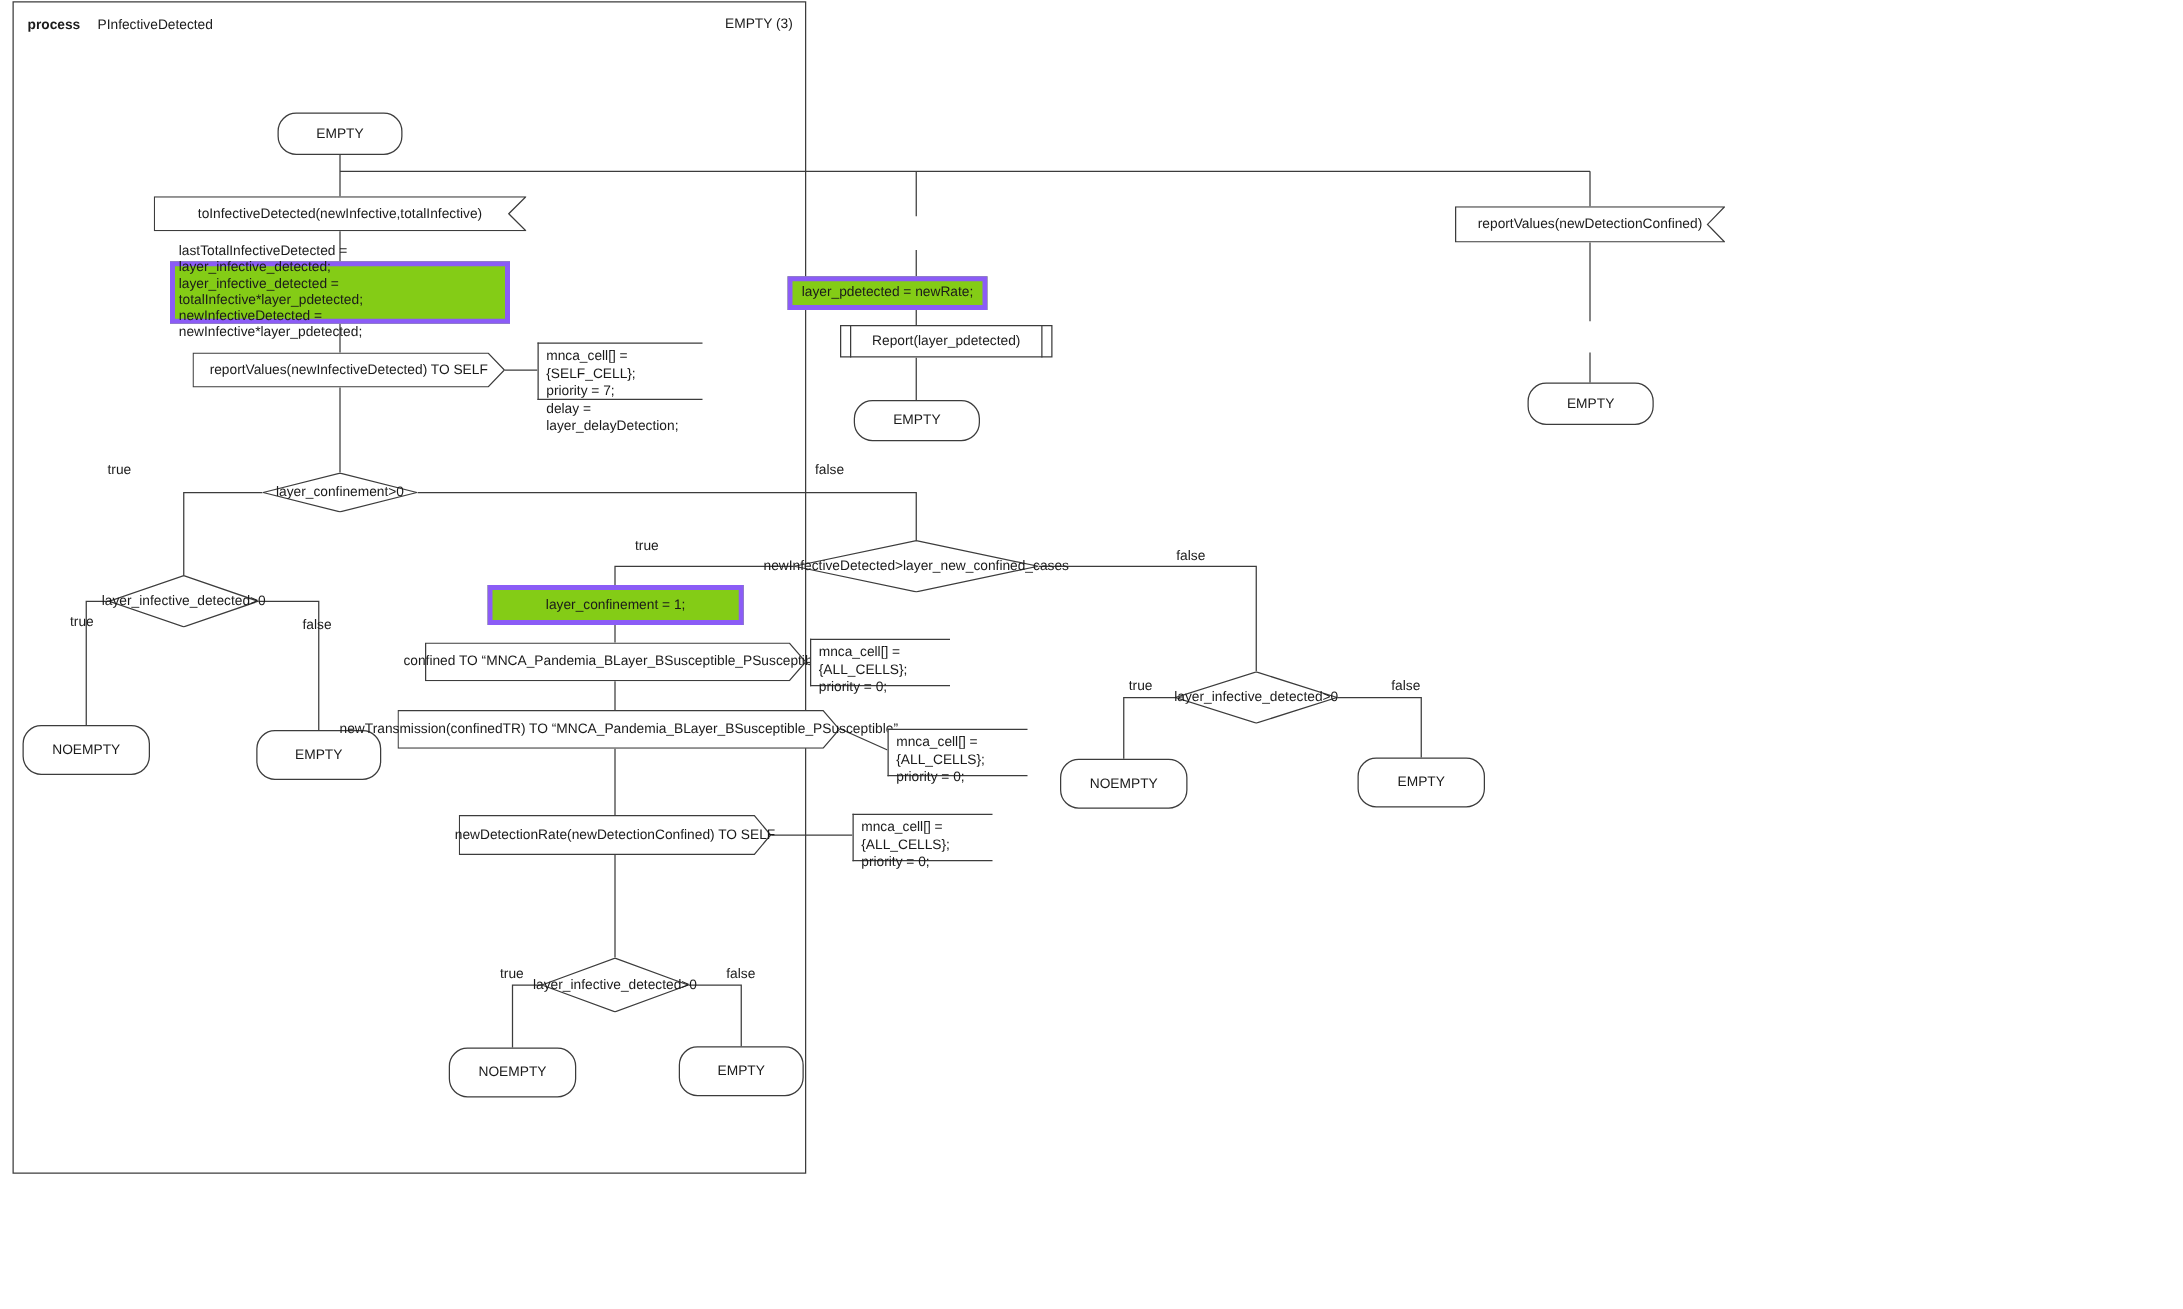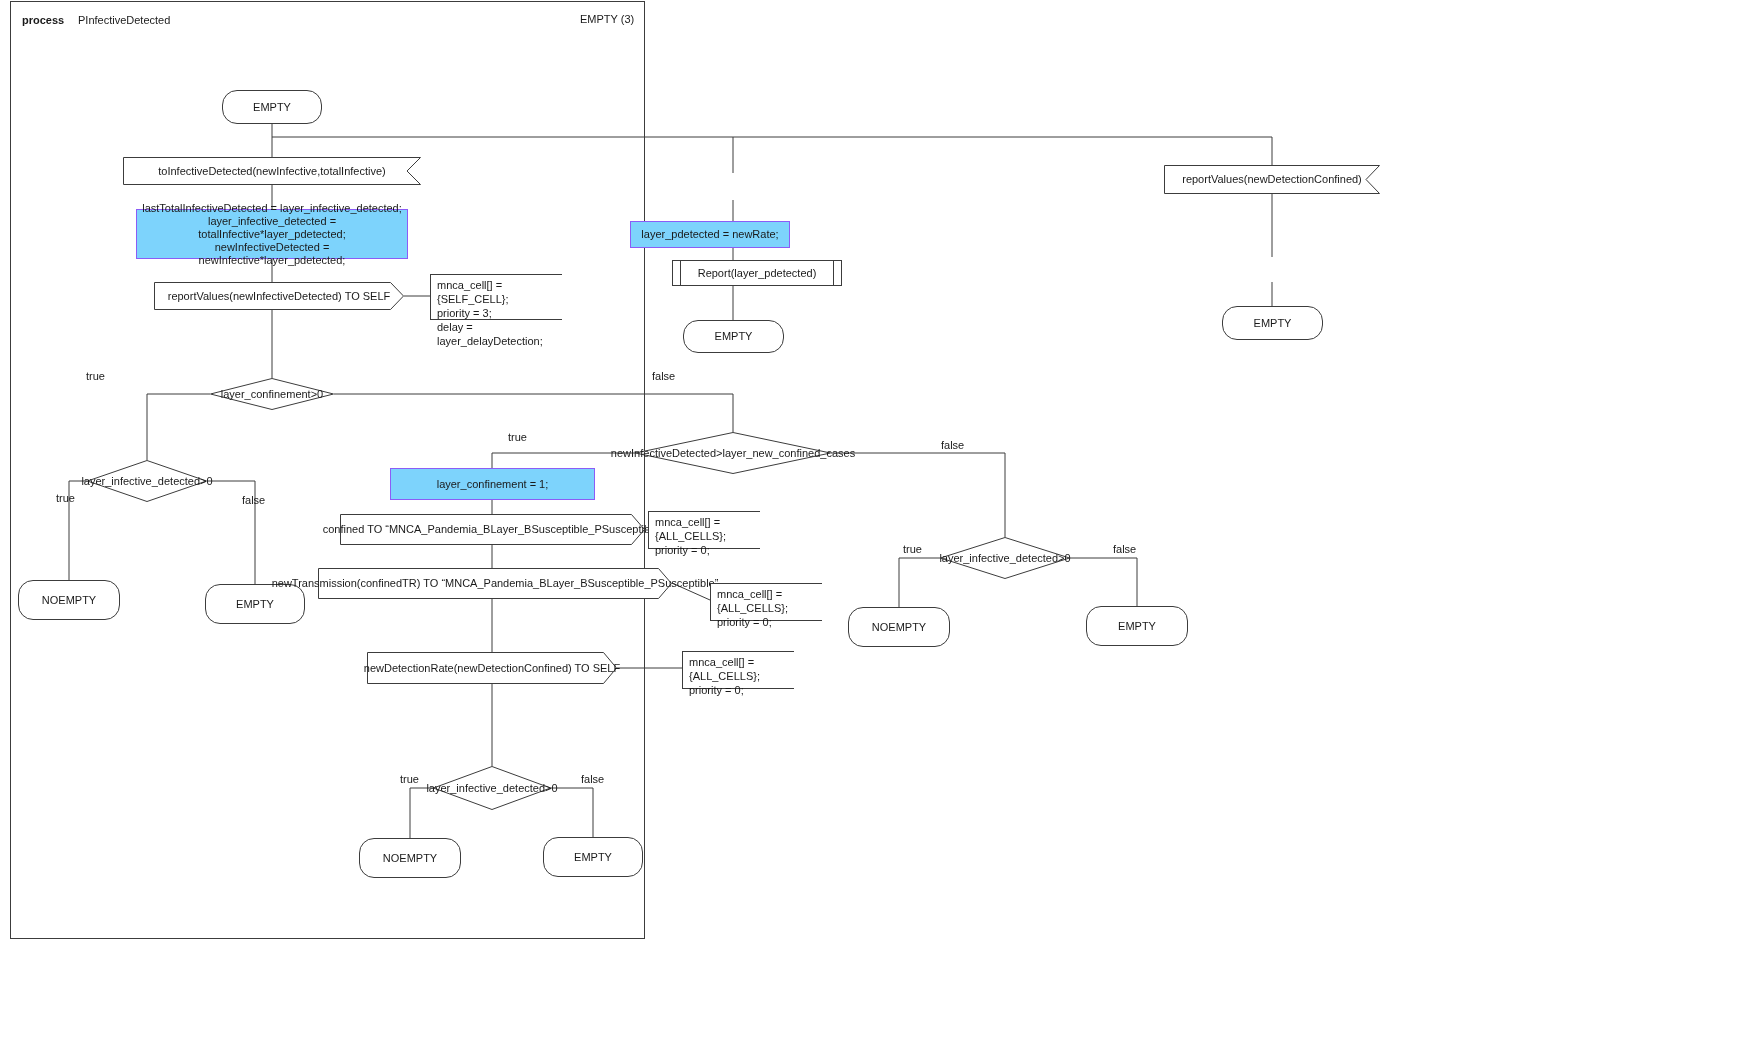--- a/index.html
+++ b/index.html
@@ -4,24 +4,24 @@
 <style>
   *{box-sizing:border-box;margin:0;padding:0}
   html,body{background:#fff}
   body{font-family:"Liberation Sans",sans-serif;color:#1a1a1a}
   #canvas{position:relative;width:1410px;height:1047px;background:#fff;overflow:hidden}
   .frame{position:absolute;border:1px solid #3c3c3c;background:transparent}
   .hdr{position:absolute;font-size:11px;white-space:nowrap}
   .bold{font-weight:bold}
   .wires{position:absolute;left:0;top:0}
   .wires line,.wires polyline{stroke:#3c3c3c;stroke-width:1;fill:none}
-  .node{position:absolute;display:flex;align-items:center;justify-content:center;font-size:11px;line-height:13px;text-align:center}
+  .node{position:absolute;display:flex;align-items:center;justify-content:center;font-size:11px;line-height:13px;}
   .node .lab{position:relative;white-space:nowrap;z-index:2;padding:0 3px}
   .node .lab.multi{white-space:pre-line}
-  .rect{border:1px solid #8b5cf6;background:#7dd3fc}
+  .rect{border:4px solid #8b5cf6;background:#84cc16}
   .term{border:1px solid #3c3c3c;background:#fff;border-radius:15px}
   .proc{border:1px solid #3c3c3c;background:#fff}
   .proc::before,.proc::after{content:"";position:absolute;top:-1px;bottom:-1px;width:0;border-left:1px solid #3c3c3c}
   .proc::before{left:7px}
   .proc::after{right:7px}
   .io{background:transparent}
   .shape{position:absolute;left:0;top:0;z-index:1}
   .shape polygon{fill:#fff;stroke:#3c3c3c;stroke-width:1}
   .comment{position:absolute;border:1px solid #3c3c3c;border-right:none;background:#fff;font-size:11px;line-height:14px;padding:3px 6px;white-space:pre-line;z-index:2}
   .flabel{position:absolute;font-size:11px;white-space:nowrap}
@@ -90,21 +90,21 @@
   </div>
 
   <div class="node io" style="left:154px;top:282px;width:250px;height:28px">
     <svg class="shape" width="250" height="28">
         <polygon points="0.5,0.5 236.5,0.5 249.5,14 236.5,27.5 0.5,27.5"></polygon>
       </svg>
     <span class="lab">reportValues(newInfectiveDetected) TO SELF</span>
   </div>
 
   <div class="comment" style="left:430px;top:274px;width:132px;height:46px;text-align:left">mnca_cell[] = {SELF_CELL};
-priority = 3;
+priority = 7;
 delay = layer_delayDetection;</div>
 
   <div class="node io" style="left:210px;top:378px;width:124px;height:32px">
     <svg class="shape" width="124" height="32">
         <polygon points="62,0.5 123.5,16 62,31.5 0.5,16"></polygon>
       </svg>
     <span class="lab">layer_confinement&gt;0</span>
   </div>
   <div class="flabel" style="left:86px;top:370px">true</div>
   <div class="flabel" style="left:652px;top:370px">false</div>

